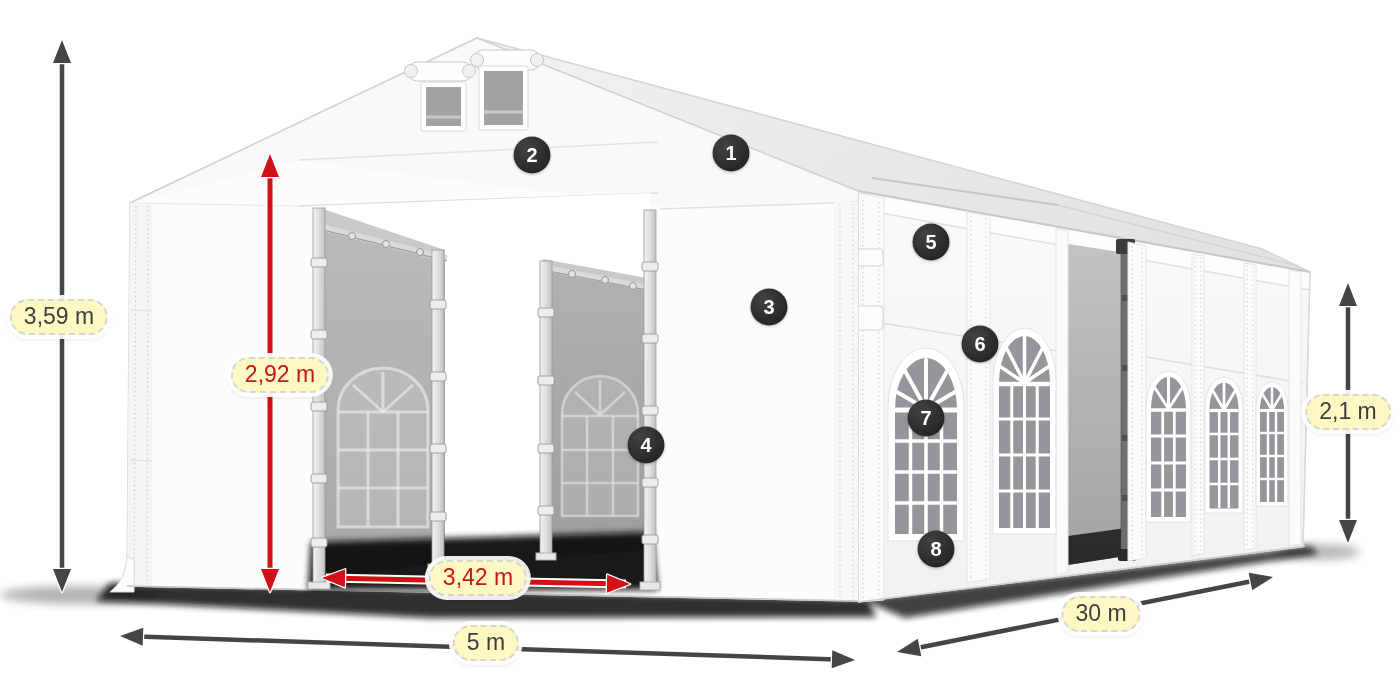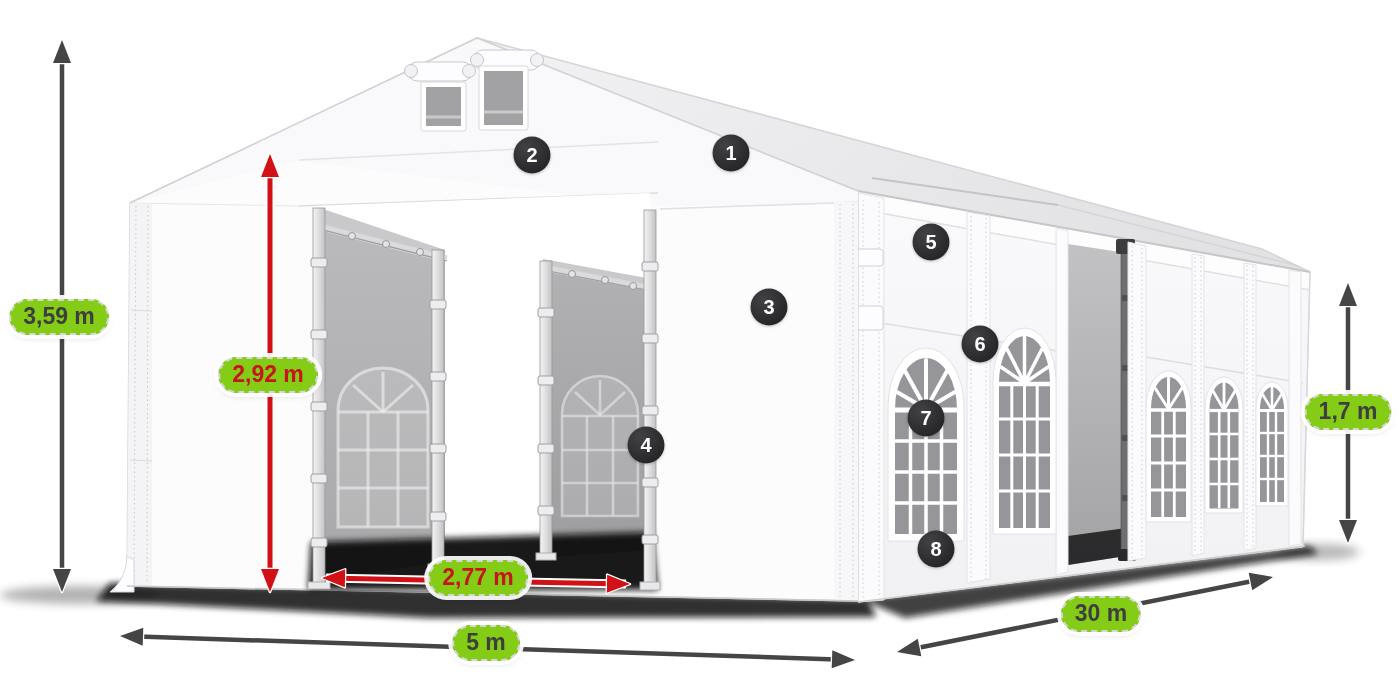--- a/index.html
+++ b/index.html
@@ -1,21 +1,21 @@
 <!DOCTYPE html>
 <html><head>
 <meta charset="utf-8">
 <style>
   html,body{margin:0;padding:0;background:#ffffff;}
   .stage{position:relative;width:1400px;height:700px;background:#ffffff;overflow:hidden;
          font-family:"Liberation Sans",sans-serif;}
   .stage svg{position:absolute;left:0;top:0;}
-  .pill{position:absolute;transform:translate(-50%,-50%);background:#84cc16;
+  .pill{position:absolute;transform:translate(-50%,-50%);background:#fef9c3;
         border:2px dashed #d6d6d8;border-radius:18px;padding:1px 12px 3px 12px;
-        font-weight:bold;font-size:23px;line-height:28px;color:#3e3e40;white-space:nowrap;
+        font-weight:normal;font-size:23px;line-height:28px;color:#3e3e40;white-space:nowrap;
         box-shadow:0 0 0 4px rgba(255,255,255,0.92),0 3px 6px rgba(0,0,0,0.15);z-index:5;}
   .pill.red{color:#c6151b;}
   .badge{position:absolute;transform:translate(-50%,-50%);width:37px;height:37px;border-radius:50%;
          background:radial-gradient(circle at 35% 30%, #424244, #262628 75%);
          color:#ffffff;font-weight:bold;font-size:20px;display:flex;align-items:center;
          justify-content:center;z-index:4;box-shadow:0 1px 3px rgba(0,0,0,0.25);}
 </style>
 </head>
 <body>
 
@@ -401,18 +401,18 @@
   <div class="badge" style="left:731px;top:153px">1</div>
   <div class="badge" style="left:532px;top:155px">2</div>
   <div class="badge" style="left:769px;top:307px">3</div>
   <div class="badge" style="left:646px;top:445px">4</div>
   <div class="badge" style="left:931px;top:242px">5</div>
   <div class="badge" style="left:980px;top:344px">6</div>
   <div class="badge" style="left:926px;top:418px">7</div>
   <div class="badge" style="left:936px;top:549px">8</div>
 
   <div class="pill" style="left:59px;top:317px">3,59 m</div>
-  <div class="pill red" style="left:268px;top:375px">2,92 m</div>
-  <div class="pill red" style="left:478px;top:578px">2,77 m</div>
+  <div class="pill red" style="left:280px;top:375px">2,92 m</div>
+  <div class="pill red" style="left:478px;top:578px">3,42 m</div>
   <div class="pill" style="left:486px;top:643px">5 m</div>
   <div class="pill" style="left:1101px;top:614px">30 m</div>
-  <div class="pill" style="left:1348px;top:412px">1,7 m</div>
+  <div class="pill" style="left:1348px;top:412px">2,1 m</div>
 </div>
 
 </body></html>

